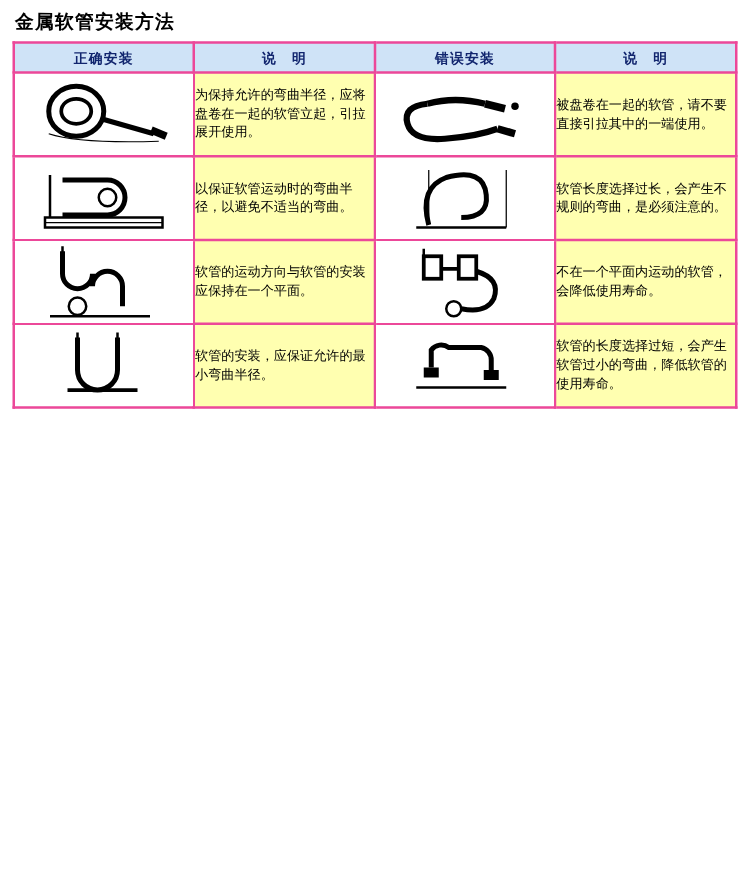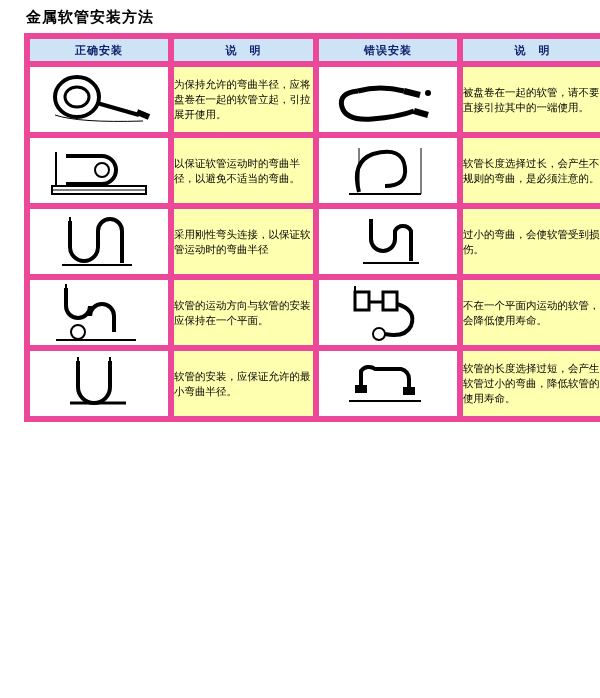--- a/index.html
+++ b/index.html
@@ -12,37 +12,37 @@
     height: 698px;
     font-family: "DejaVu Sans", "Liberation Sans", sans-serif;
     color: #000000;
     overflow: hidden;
   }
   .page {
     position: relative;
     width: 600px;
     height: 698px;
     box-sizing: border-box;
-    padding: 6px 10px 0 24px;
+    padding: 6px 10px 0 10px;
   }
   .doc-title {
     font-size: 15px;
     font-weight: bold;
     letter-spacing: 1px;
     margin: 2px 0 6px 2px;
     color: #000;
   }
   table.hose-table {
     border-collapse: collapse;
     width: 578px;
     table-layout: fixed;
     border: 1px solid #0033aa;
   }
   table.hose-table td, table.hose-table th {
-    border: 6px solid #ec4899;
+    border: 2px solid #ec4899;
     padding: 0;
     vertical-align: middle;
   }
   thead th {
     background: #cfe3f7;
     color: #11256e;
     font-size: 11px;
     font-weight: bold;
     height: 22px;
     letter-spacing: 1px;
@@ -144,41 +144,20 @@
               <line x1="24" y1="52" x2="96" y2="52" stroke="#000" stroke-width="2"></line>
               <line x1="34" y1="6" x2="34" y2="46" stroke="#000" stroke-width="1"></line>
               <line x1="96" y1="6" x2="96" y2="52" stroke="#000" stroke-width="1"></line>
             </svg>
           </div>
         </td>
         <td class="txt-cell">软管长度选择过长，会产生不规则的弯曲，是必须注意的。</td>
       </tr>
 
 
-      <tr>
-        <td class="img-cell">
-          <div class="figwrap">
-            <svg width="126" height="58" viewBox="0 0 126 58">
-              <path d="M34 8 L34 34 A14 14 0 0 0 62 34 L62 18 A12 12 0 0 1 86 18 L86 50" stroke="#000" stroke-width="4" fill="none"></path>
-              <line x1="26" y1="52" x2="96" y2="52" stroke="#000" stroke-width="2"></line>
-              <line x1="34" y1="4" x2="34" y2="10" stroke="#000" stroke-width="2"></line>
-            </svg>
-          </div>
-        </td>
-        <td class="txt-cell">采用刚性弯头连接，以保证软管运动时的弯曲半径</td>
-        <td class="img-cell">
-          <div class="figwrap">
-            <svg width="126" height="58" viewBox="0 0 126 58">
-              <path d="M46 6 L46 26 A12 12 0 0 0 70 26 L70 18 A9 9 0 0 1 86 18 L86 48" stroke="#000" stroke-width="4" fill="none"></path>
-              <line x1="38" y1="50" x2="94" y2="50" stroke="#000" stroke-width="2"></line>
-            </svg>
-          </div>
-        </td>
-        <td class="txt-cell">过小的弯曲，会使软管受到损伤。</td>
-      </tr>
 
 
 
       <tr>
         <td class="img-cell">
           <div class="figwrap">
             <svg width="126" height="62" viewBox="0 0 126 62">
               <path d="M30 6 L30 24 A12 12 0 0 0 54 24 L54 34 A12 12 0 0 1 78 34 L78 50" stroke="#000" stroke-width="4" fill="none"></path>
               <circle cx="42" cy="50" r="7" fill="none" stroke="#000" stroke-width="2"></circle>
               <line x1="20" y1="58" x2="100" y2="58" stroke="#000" stroke-width="2"></line>

